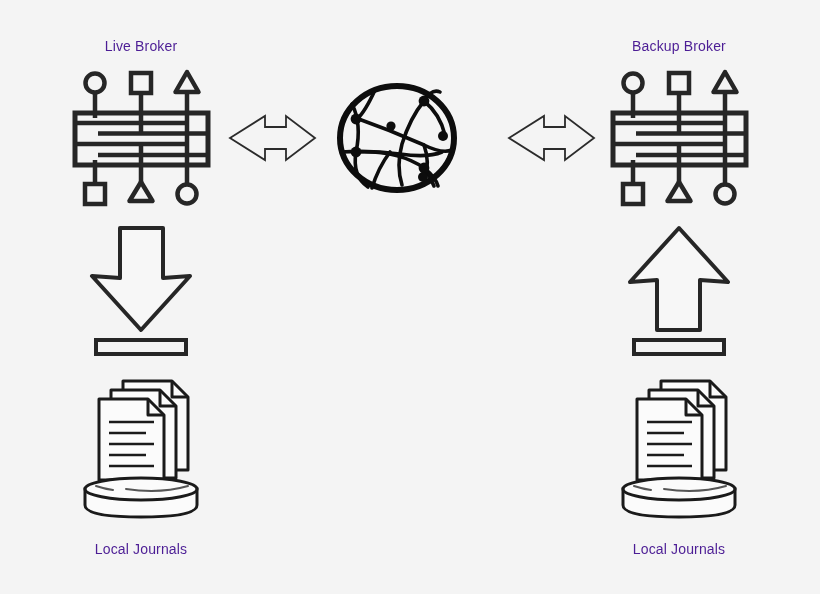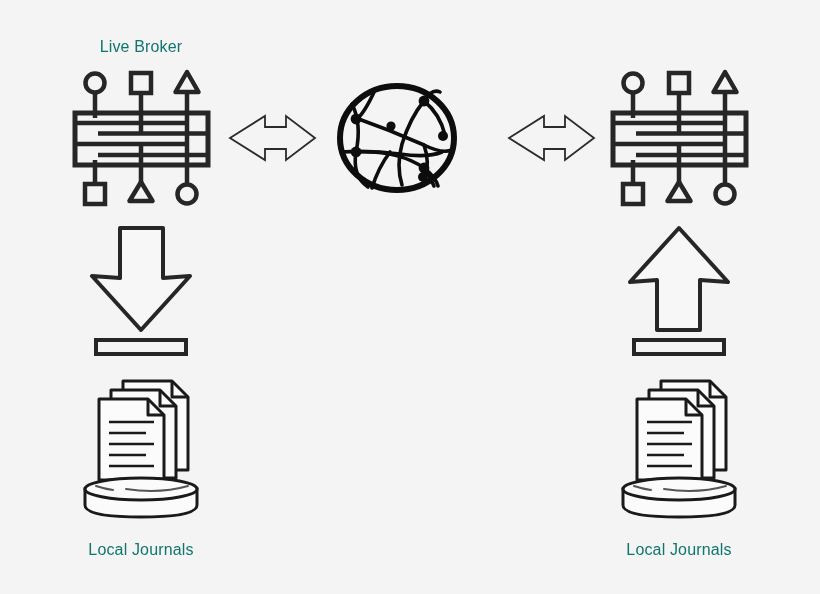--- a/index.html
+++ b/index.html
@@ -16,22 +16,22 @@
   }
   #diagram-root {
     position: absolute;
     left: 0; top: 0;
     width: 820px;
     height: 594px;
   }
   .label {
     position: absolute;
     text-align: center;
-    color: #0f766e;
-    font-size: 16px;
+    color: #4c1d95;
+    font-size: 14px;
     letter-spacing: 0.15px;
     white-space: nowrap;
     font-family: "Liberation Sans", sans-serif;
   }
   .label-live   { left: 41px;  top: 38px;  width: 200px; }
   .label-backup { left: 579px; top: 38px;  width: 200px; }
   .label-net    { left: 310px; top: 220px; width: 200px; }
   .label-lj-left  { left: 41px;  top: 541px; width: 200px; }
   .label-lj-right { left: 579px; top: 541px; width: 200px; }
 
@@ -195,19 +195,20 @@
         <path d="M623 489 L623 505 Q623 517 679 517 Q735 517 735 505 L735 489 Z" fill="#fbfbfb" stroke="#1a1a1a" stroke-width="3"></path>
         <ellipse cx="679" cy="489" rx="56" ry="11" fill="#fbfbfb" stroke="#1a1a1a" stroke-width="3"></ellipse>
         <path d="M634 486 Q643 489 651 490" fill="none" stroke="#555" stroke-width="2" stroke-linecap="round"></path>
         <path d="M664 489 Q698 494 726 486" fill="none" stroke="#555" stroke-width="2" stroke-linecap="round"></path>
       </g>
     </g>
   </svg>
 
   <div class="label label-live">Live Broker</div>
 
+  <div class="label label-backup">Backup Broker</div>
 
 
   <div class="label label-lj-left">Local Journals</div>
 
   <div class="label label-lj-right">Local Journals</div>
 
 </div>
 
 </body></html>

